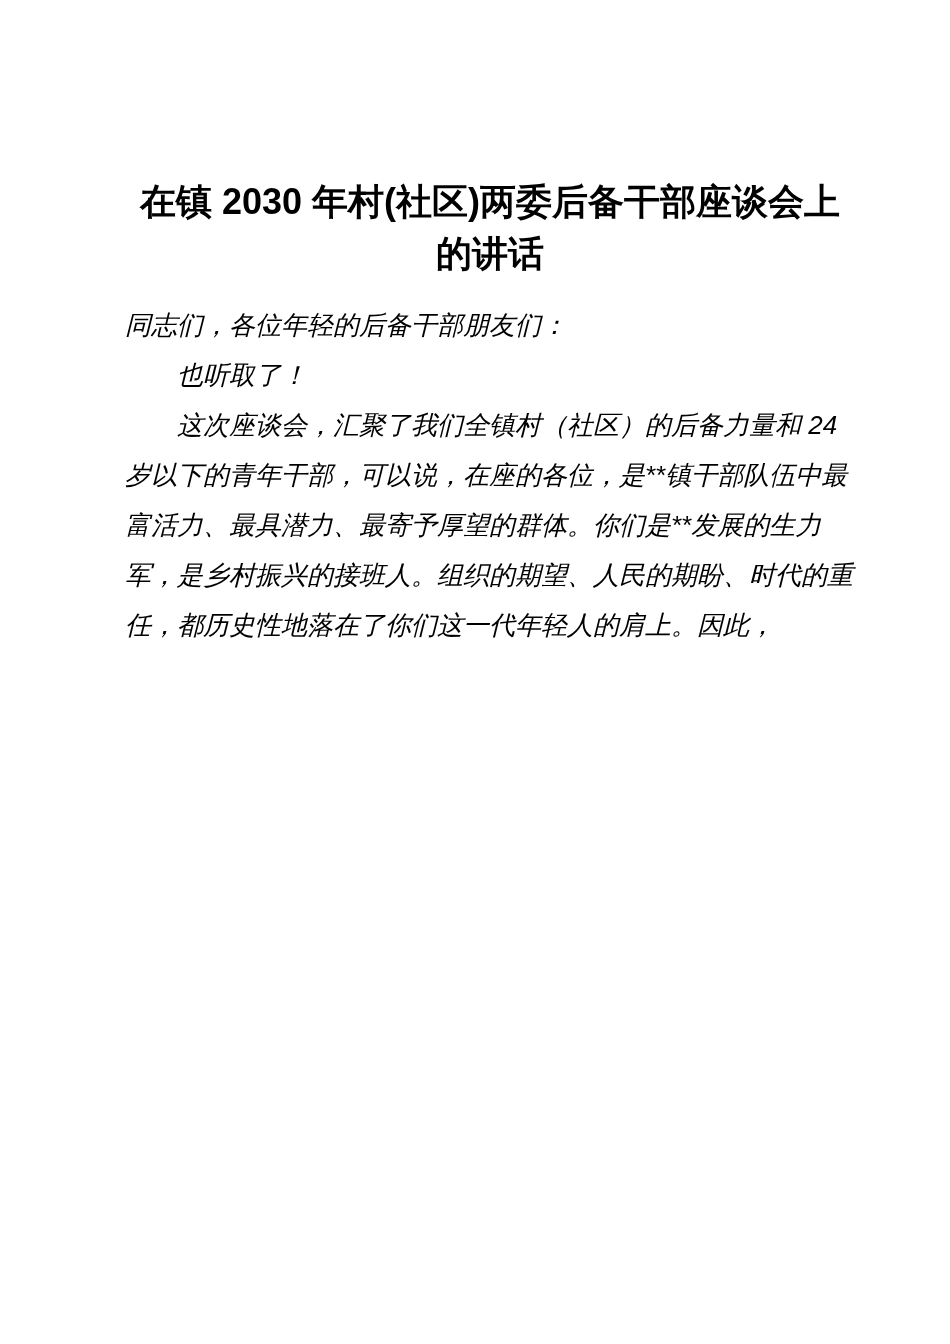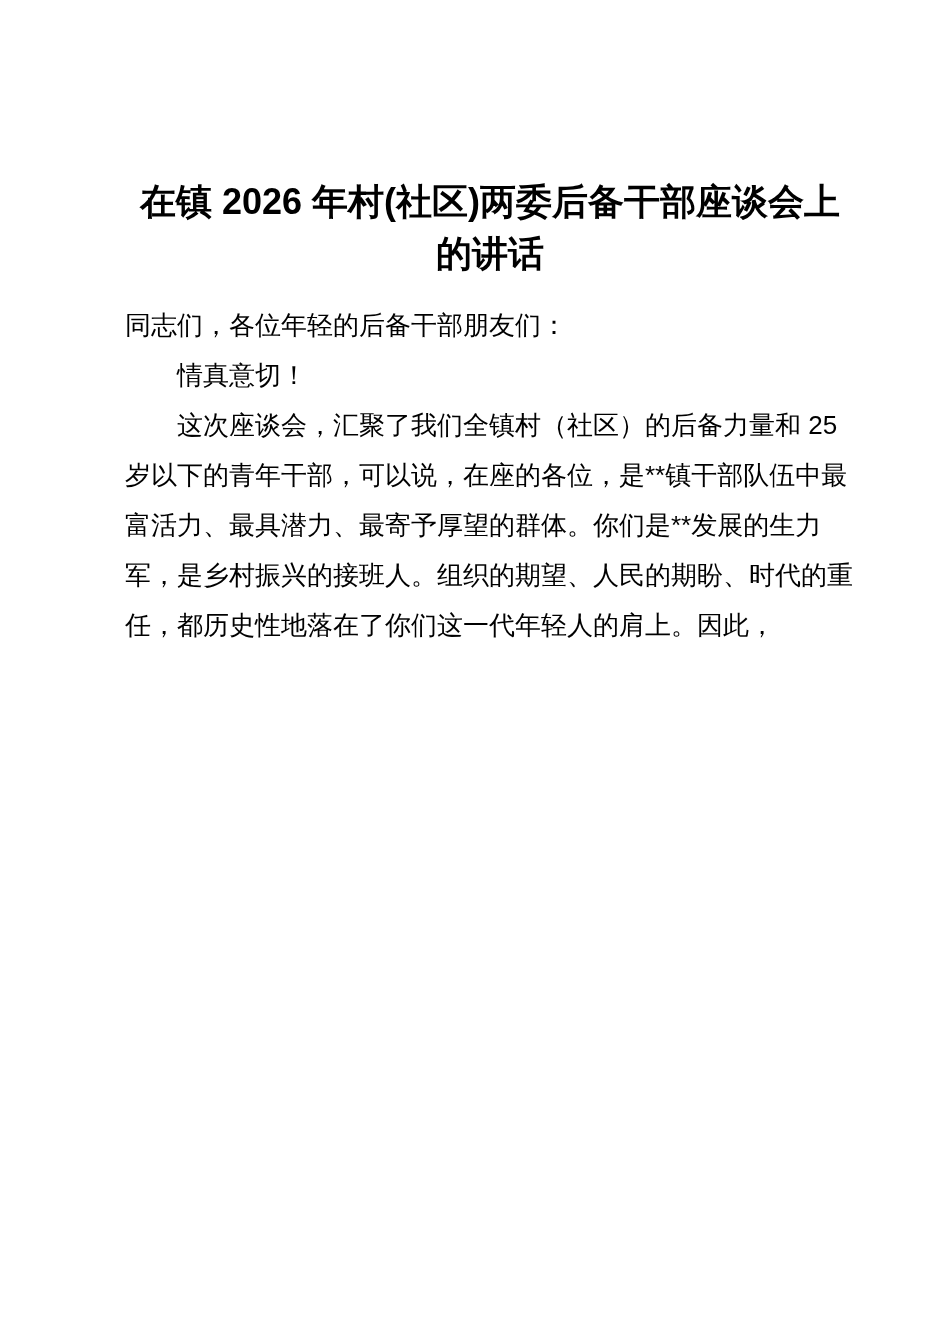--- a/index.html
+++ b/index.html
@@ -32,29 +32,30 @@
   }
   .doc-body {
     margin-top: 20px;
     font-size: 26px;
     line-height: 50px;
     text-align: left;
   }
   .doc-body p {
     margin: 0;
     word-break: break-all;
+    font-style: italic;
   }
   .doc-body p.indented {
     text-indent: 52px;
   }
 </style>
 </head>
 <body>
 
 <div class="page">
-  <h1 class="doc-title">在镇 2026 年村(社区)两委后备干部座谈会上的讲话</h1>
+  <h1 class="doc-title">在镇 2030 年村(社区)两委后备干部座谈会上的讲话</h1>
 
   <div class="doc-body">
     <p>同志们，各位年轻的后备干部朋友们：</p>
-    <p class="indented">情真意切！</p>
-    <p class="indented">这次座谈会，汇聚了我们全镇村（社区）的后备力量和 25 岁以下的青年干部，可以说，在座的各位，是**镇干部队伍中最富活力、最具潜力、最寄予厚望的群体。你们是**发展的生力军，是乡村振兴的接班人。组织的期望、人民的期盼、时代的重任，都历史性地落在了你们这一代年轻人的肩上。因此，</p>
+    <p class="indented">也听取了！</p>
+    <p class="indented">这次座谈会，汇聚了我们全镇村（社区）的后备力量和 24 岁以下的青年干部，可以说，在座的各位，是**镇干部队伍中最富活力、最具潜力、最寄予厚望的群体。你们是**发展的生力军，是乡村振兴的接班人。组织的期望、人民的期盼、时代的重任，都历史性地落在了你们这一代年轻人的肩上。因此，</p>
   </div>
 </div>
 
 </body></html>

